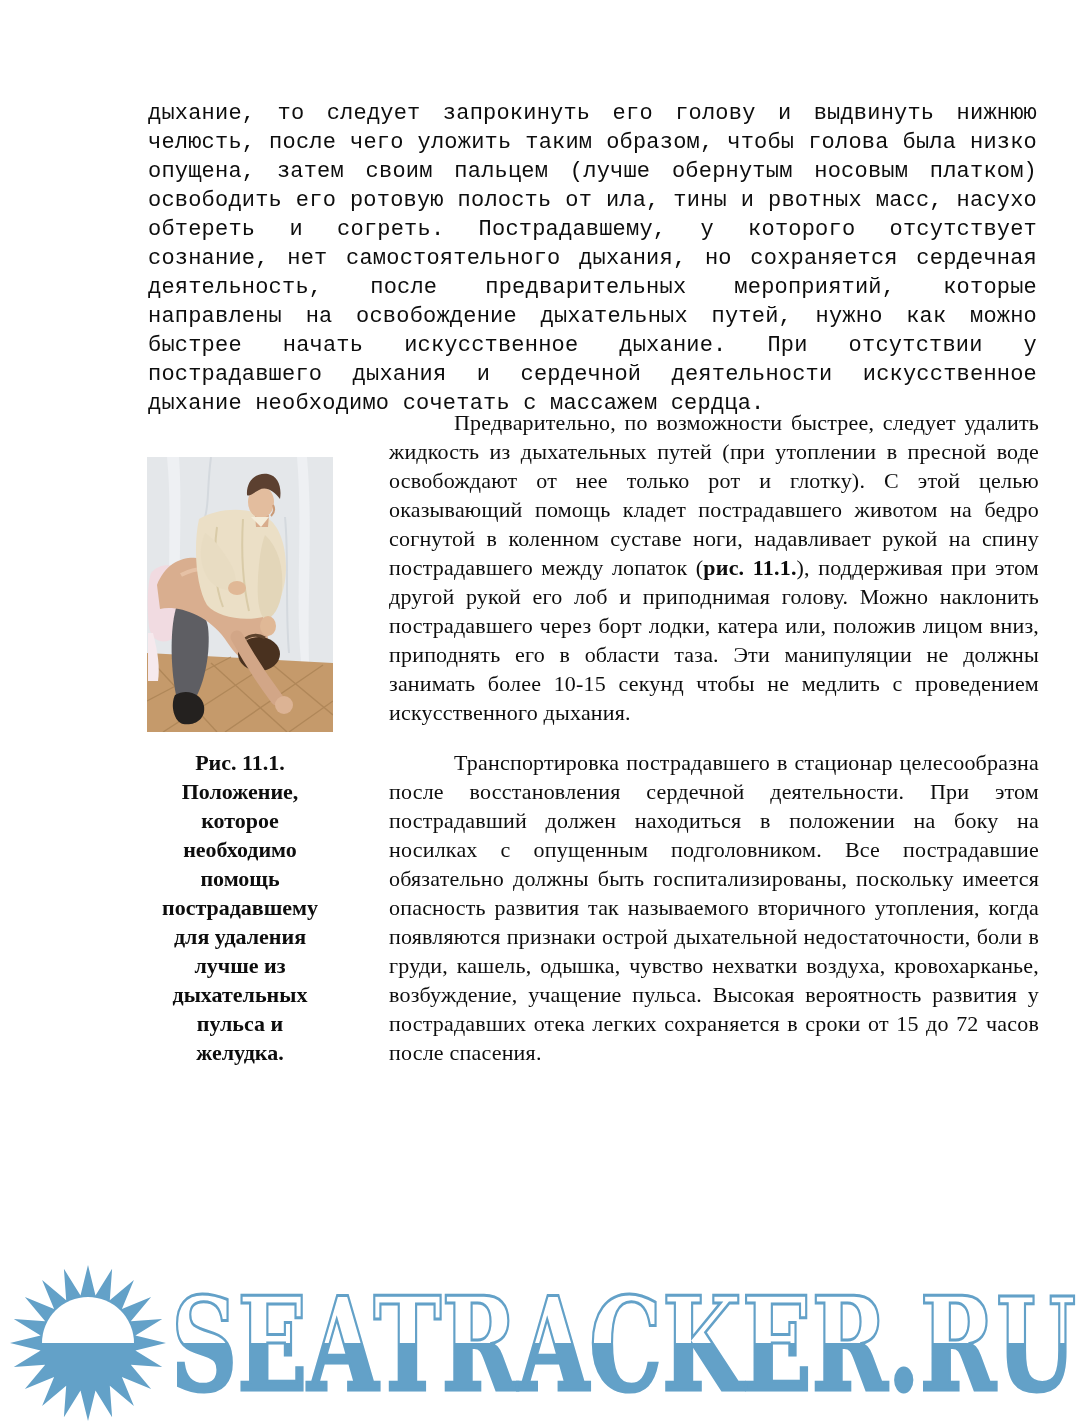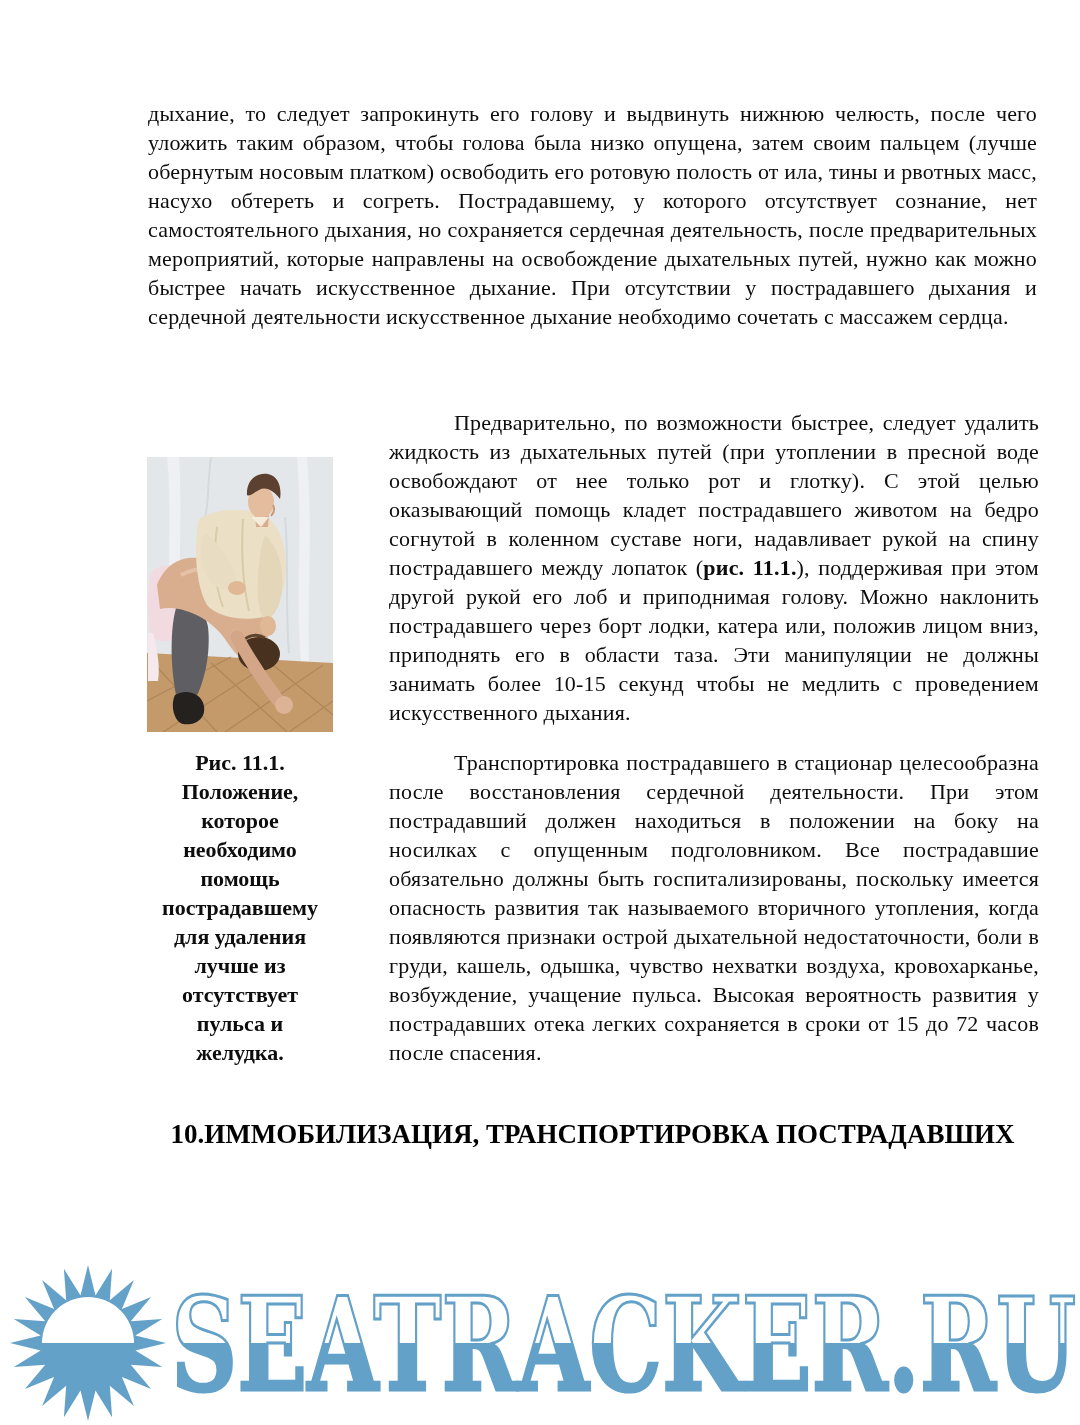--- a/index.html
+++ b/index.html
@@ -4,21 +4,21 @@
 <style>
   html,body{margin:0;padding:0;background:#ffffff;}
   .page{
     position:relative;width:1080px;height:1425px;background:#ffffff;
     font-family:"Liberation Serif","DejaVu Serif",serif;color:#0d0d0d;overflow:hidden;
   }
   .bodytext{
     font-size:22px;line-height:29px;text-align:justify;margin:0;
     letter-spacing:0.2px;
   }
-  .para1{position:absolute;left:148px;top:99px;width:889px;}
+  .para1{position:absolute;left:148px;top:99px;width:889px;font-family:Liberation Mono, monospace;}
   .left-col{position:absolute;left:140px;top:457px;width:200px;}
   .photo{width:186px;height:275px;margin:0 auto;display:block;}
   .photo svg{display:block;width:186px;height:275px;}
   .caption{
     margin-top:16px;text-align:center;font-weight:bold;
     font-size:22px;line-height:29px;
   }
   .right-col{position:absolute;left:347px;top:408px;width:692px;}
   .indent{text-indent:65px;margin-left:42px;}
   .para3{margin-top:21px;}
@@ -93,32 +93,31 @@
     </div>
     <div class="caption">
       <div>Рис. 11.1.</div>
       <div>Положение,</div>
       <div>которое</div>
       <div>необходимо</div>
       <div>помощь</div>
       <div>пострадавшему</div>
       <div>для удаления</div>
       <div>лучше из</div>
-      <div>отсутствует</div>
+      <div>дыхательных</div>
       <div>пульса и</div>
       <div>желудка.</div>
     </div>
   </div>
 
   <div class="right-col">
     <p class="bodytext indent"><span>Предварительно, по возможности быстрее, следует удалить жидкость из дыхательных путей (при утоплении в пресной воде освобождают от нее только рот и глотку). С этой целью оказывающий помощь кладет пострадавшего животом на бедро согнутой в коленном суставе ноги, надавливает рукой на спину пострадавшего между лопаток (</span><b>рис. 11.1.</b><span>), поддерживая при этом другой рукой его лоб и приподнимая голову. Можно наклонить пострадавшего через борт лодки, катера или, положив лицом вниз, приподнять его в области таза. Эти манипуляции не должны занимать более 10-15 секунд чтобы не медлить с проведением искусственного дыхания.</span></p>
     <p class="bodytext indent para3">Транспортировка пострадавшего в стационар целесообразна после восстановления сердечной деятельности. При этом пострадавший должен находиться в положении на боку на носилках с опущенным подголовником. Все пострадавшие обязательно должны быть госпитализированы, поскольку имеется опасность развития так называемого вторичного утопления, когда появляются признаки острой дыхательной недостаточности, боли в груди, кашель, одышка, чувство нехватки воздуха, кровохарканье, возбуждение, учащение пульса. Высокая вероятность развития у пострадавших отека легких сохраняется в сроки от 15 до 72 часов после спасения.</p>
   </div>
 
-  <h1 class="heading">10.ИММОБИЛИЗАЦИЯ, ТРАНСПОРТИРОВКА ПОСТРАДАВШИХ</h1>
 
   <div class="watermark">
     <svg width="1080" height="163" viewBox="0 0 1080 163" xmlns="http://www.w3.org/2000/svg">
       <defs>
         <linearGradient id="halfblue" gradientUnits="userSpaceOnUse" x1="0" y1="0" x2="0" y2="163">
           <stop offset="0" stop-color="#63A1C8" stop-opacity="0"></stop>
           <stop offset="0.5" stop-color="#63A1C8" stop-opacity="0"></stop>
           <stop offset="0.5" stop-color="#63A1C8" stop-opacity="1"></stop>
           <stop offset="1" stop-color="#63A1C8" stop-opacity="1"></stop>
         </linearGradient>

